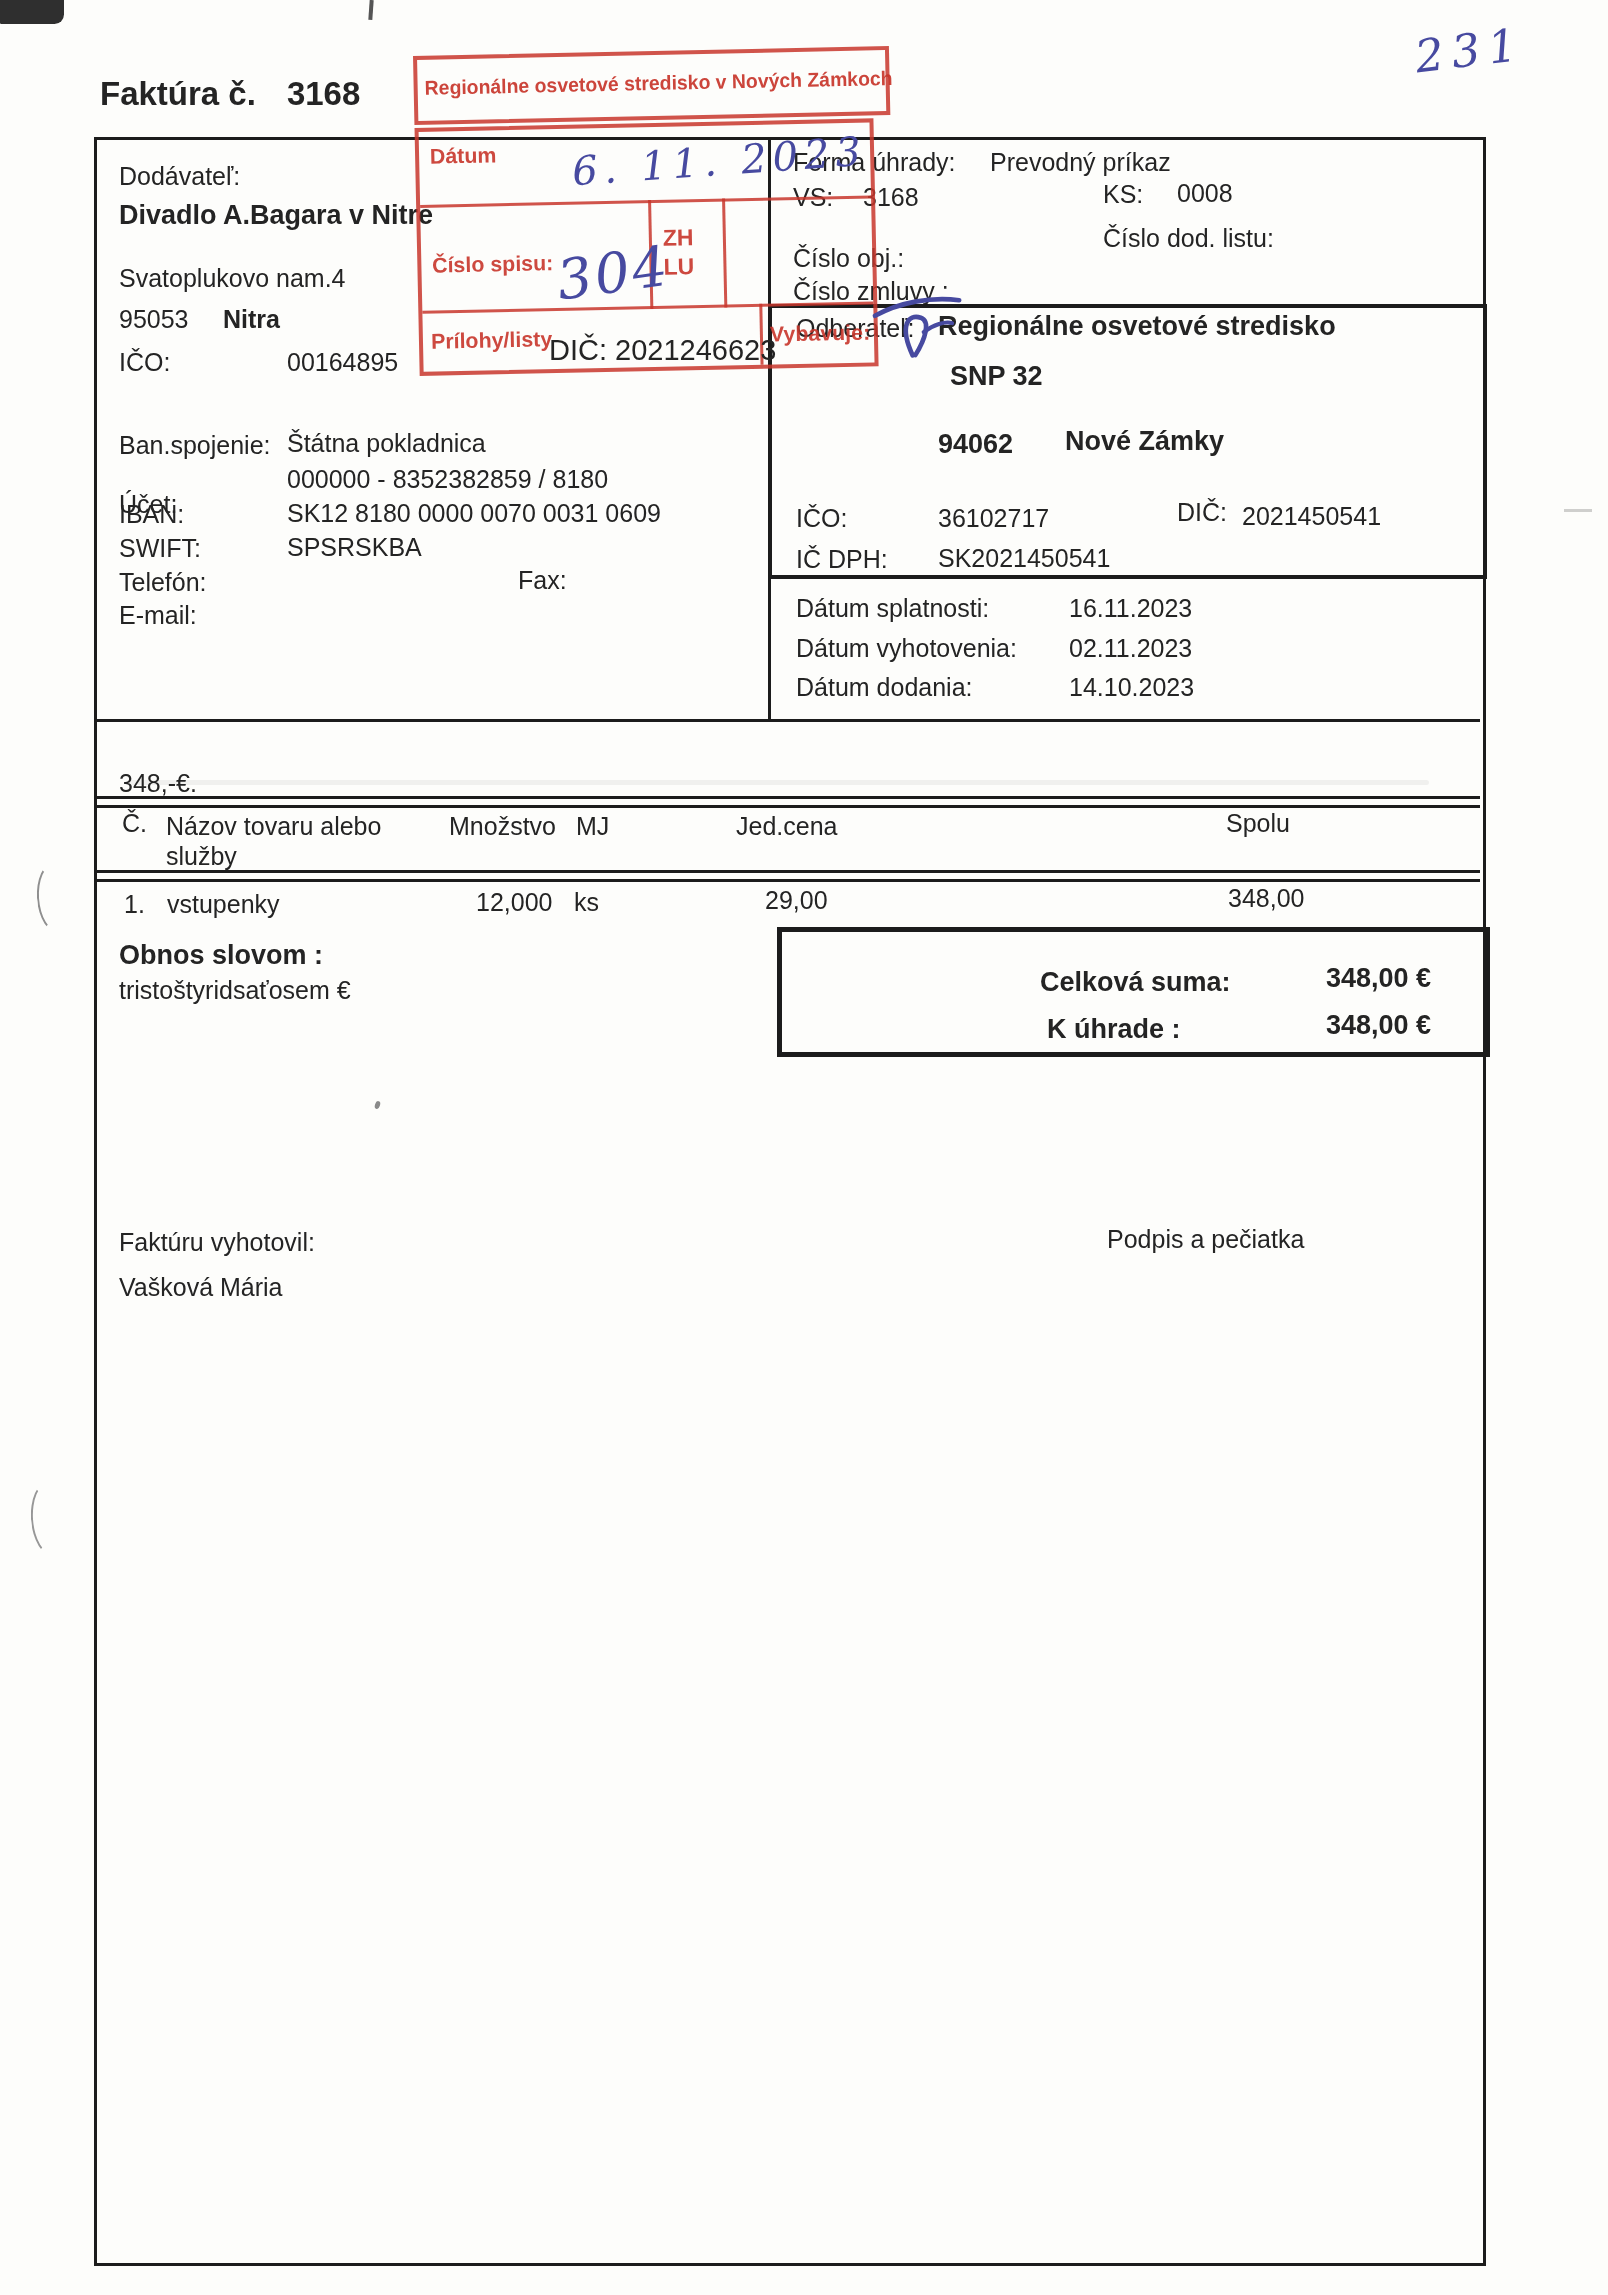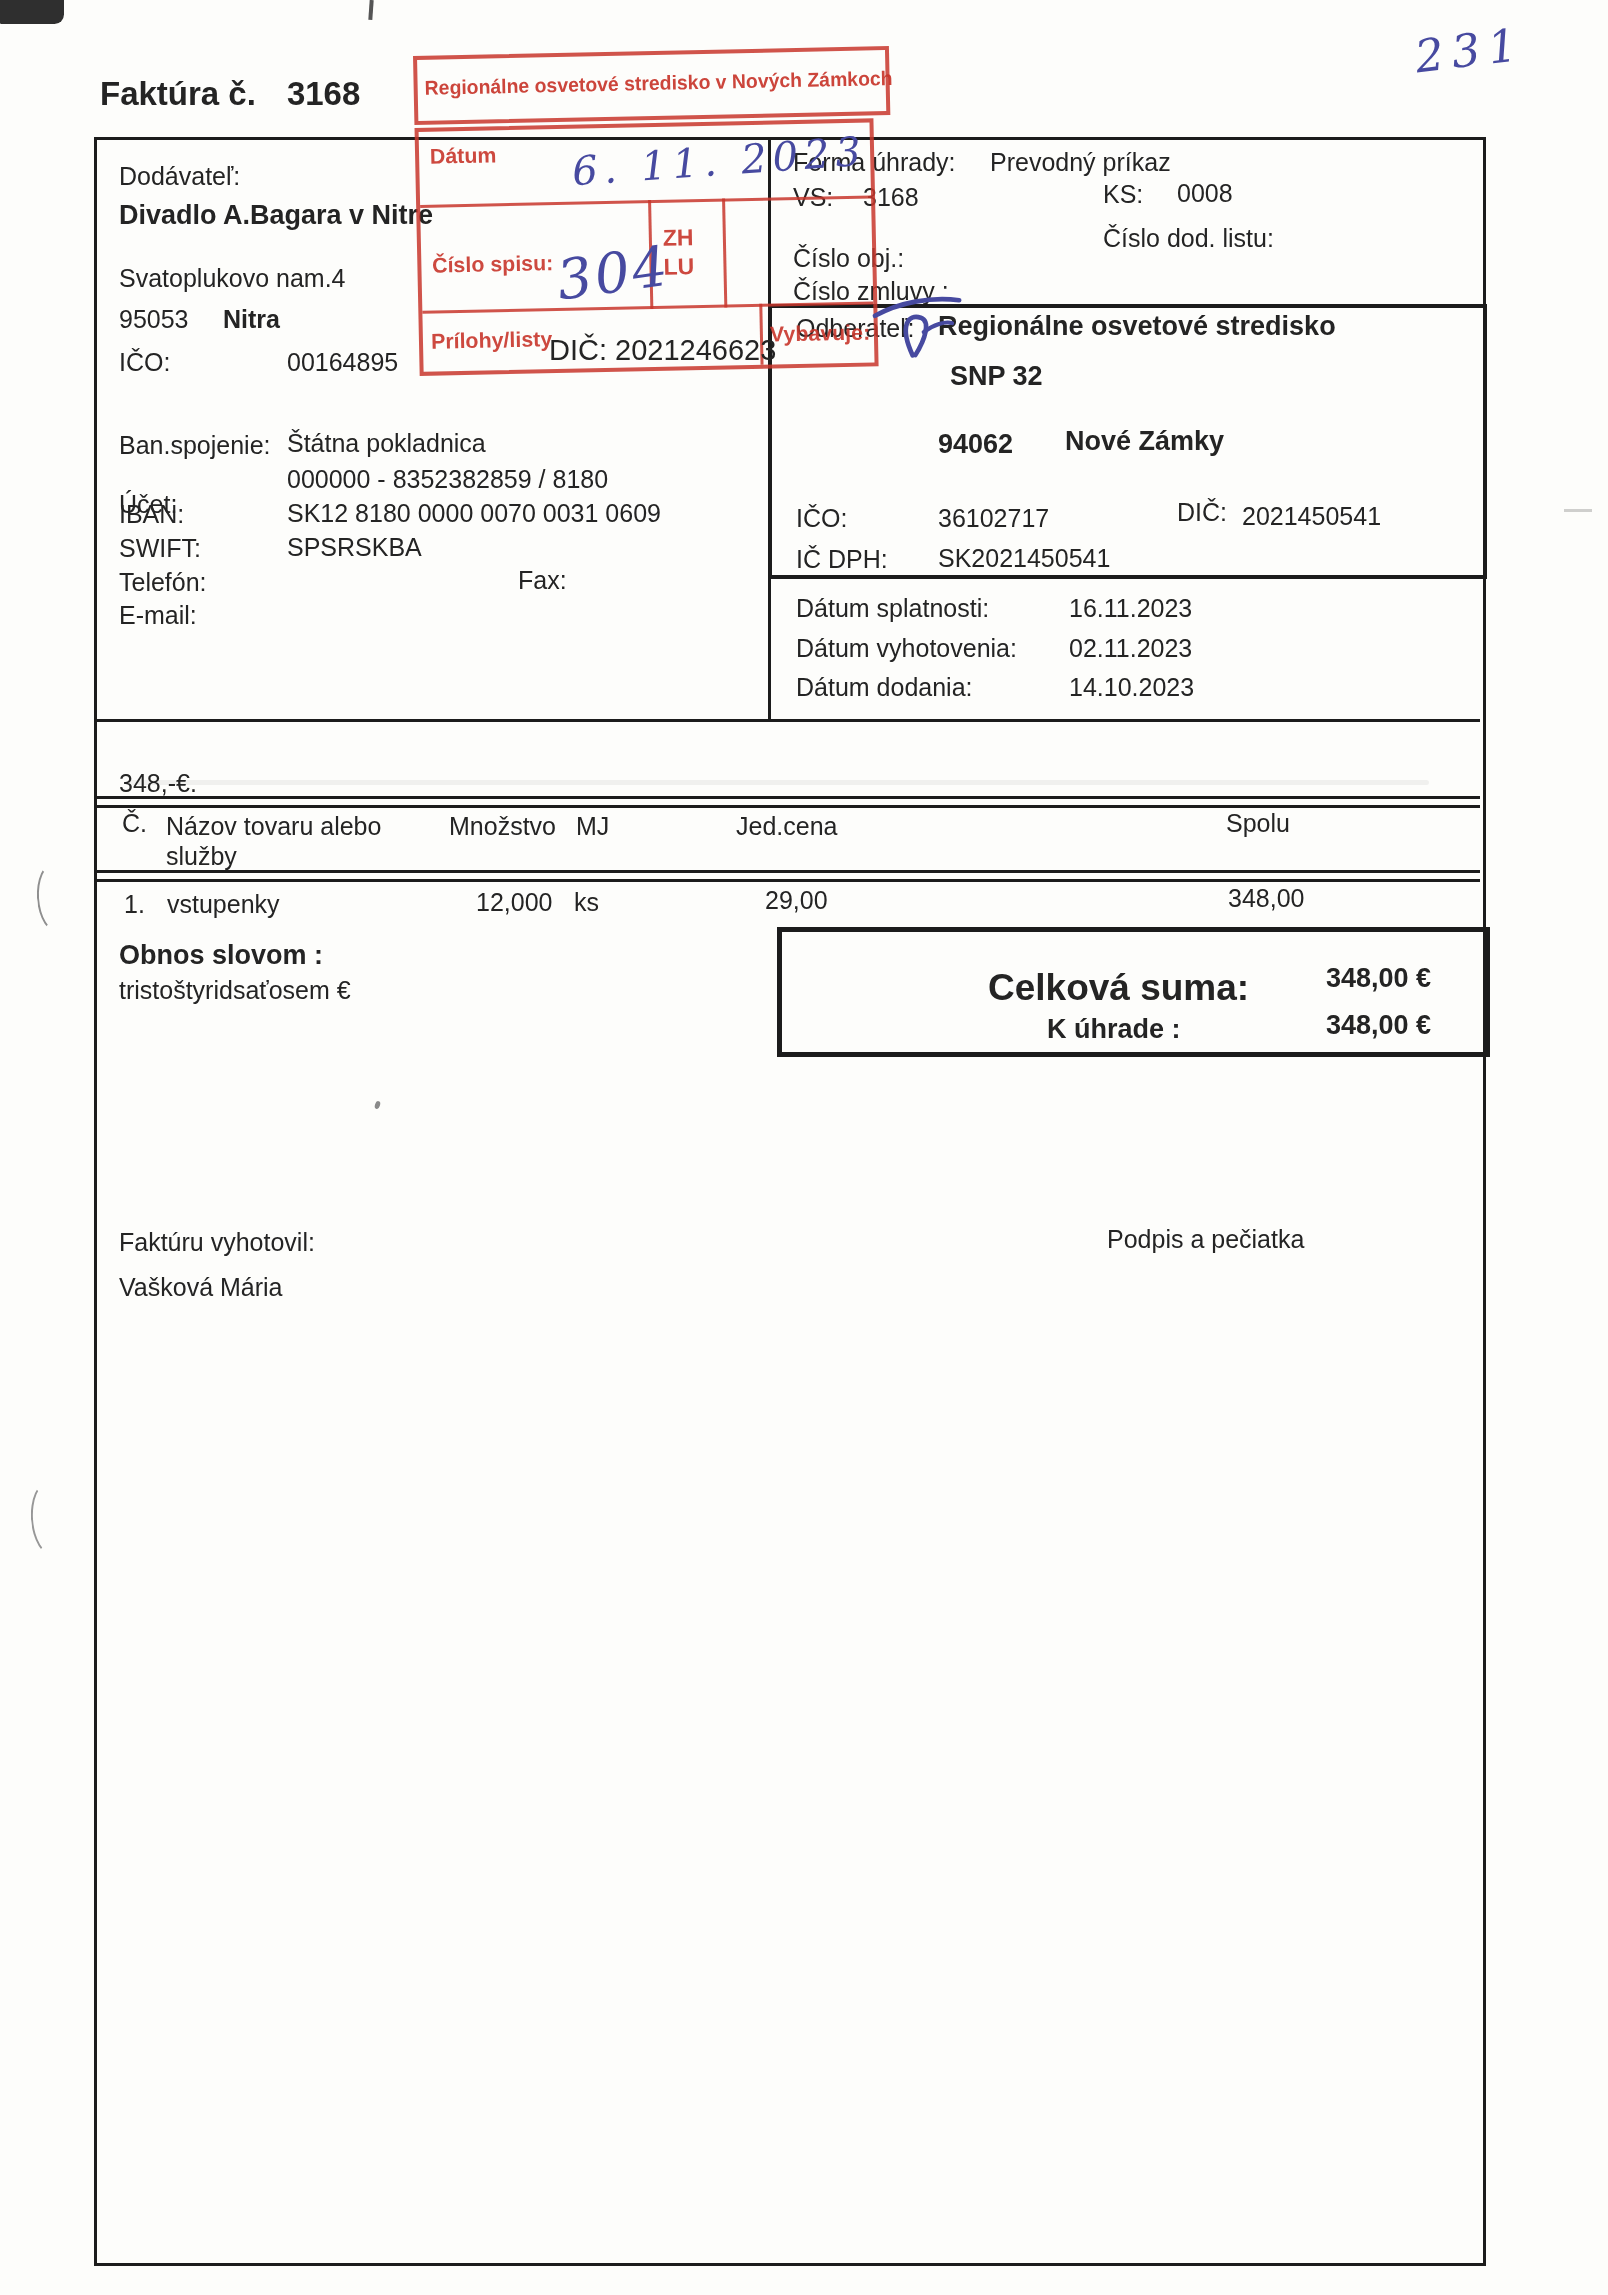--- a/index.html
+++ b/index.html
@@ -119,21 +119,21 @@
     <div class="t" style="left:476px;top:888px;">12,000</div>
     <div class="t" style="left:574px;top:888px;">ks</div>
     <div class="t" style="left:765px;top:886px;">29,00</div>
     <div class="t" style="left:1228px;top:884px;">348,00</div>
   </div>
 
   <div class="t b" style="left:119px;top:940px;font-size:27px;">Obnos slovom :</div>
   <div class="t" style="left:119px;top:976px;">tristoštyridsaťosem €</div>
 
   <div class="box" style="left:777px;top:927px;width:703px;height:120px;border-width:5.3px;"></div>
-  <div class="t b" style="left:988px;top:967px;font-size:37px;">Celková  suma:</div>
+  <div class="t b" style="left:1040px;top:967px;font-size:27px;">Celková  suma:</div>
   <div class="t b" style="left:1326px;top:963px;font-size:27px;">348,00  €</div>
   <div class="t b" style="left:1047px;top:1014px;font-size:27px;">K úhrade :</div>
   <div class="t b" style="left:1326px;top:1010px;font-size:27px;">348,00  €</div>
 
   <div class="t" style="left:119px;top:1228px;">Faktúru vyhotovil:</div>
   <div class="t" style="left:119px;top:1273px;">Vašková Mária</div>
   <div class="t" style="left:1107px;top:1225px;">Podpis a pečiatka</div>
 
   <div class="stamp-wrap">
     <div class="stamp-border" style="position:relative;width:468px;height:61px;">

